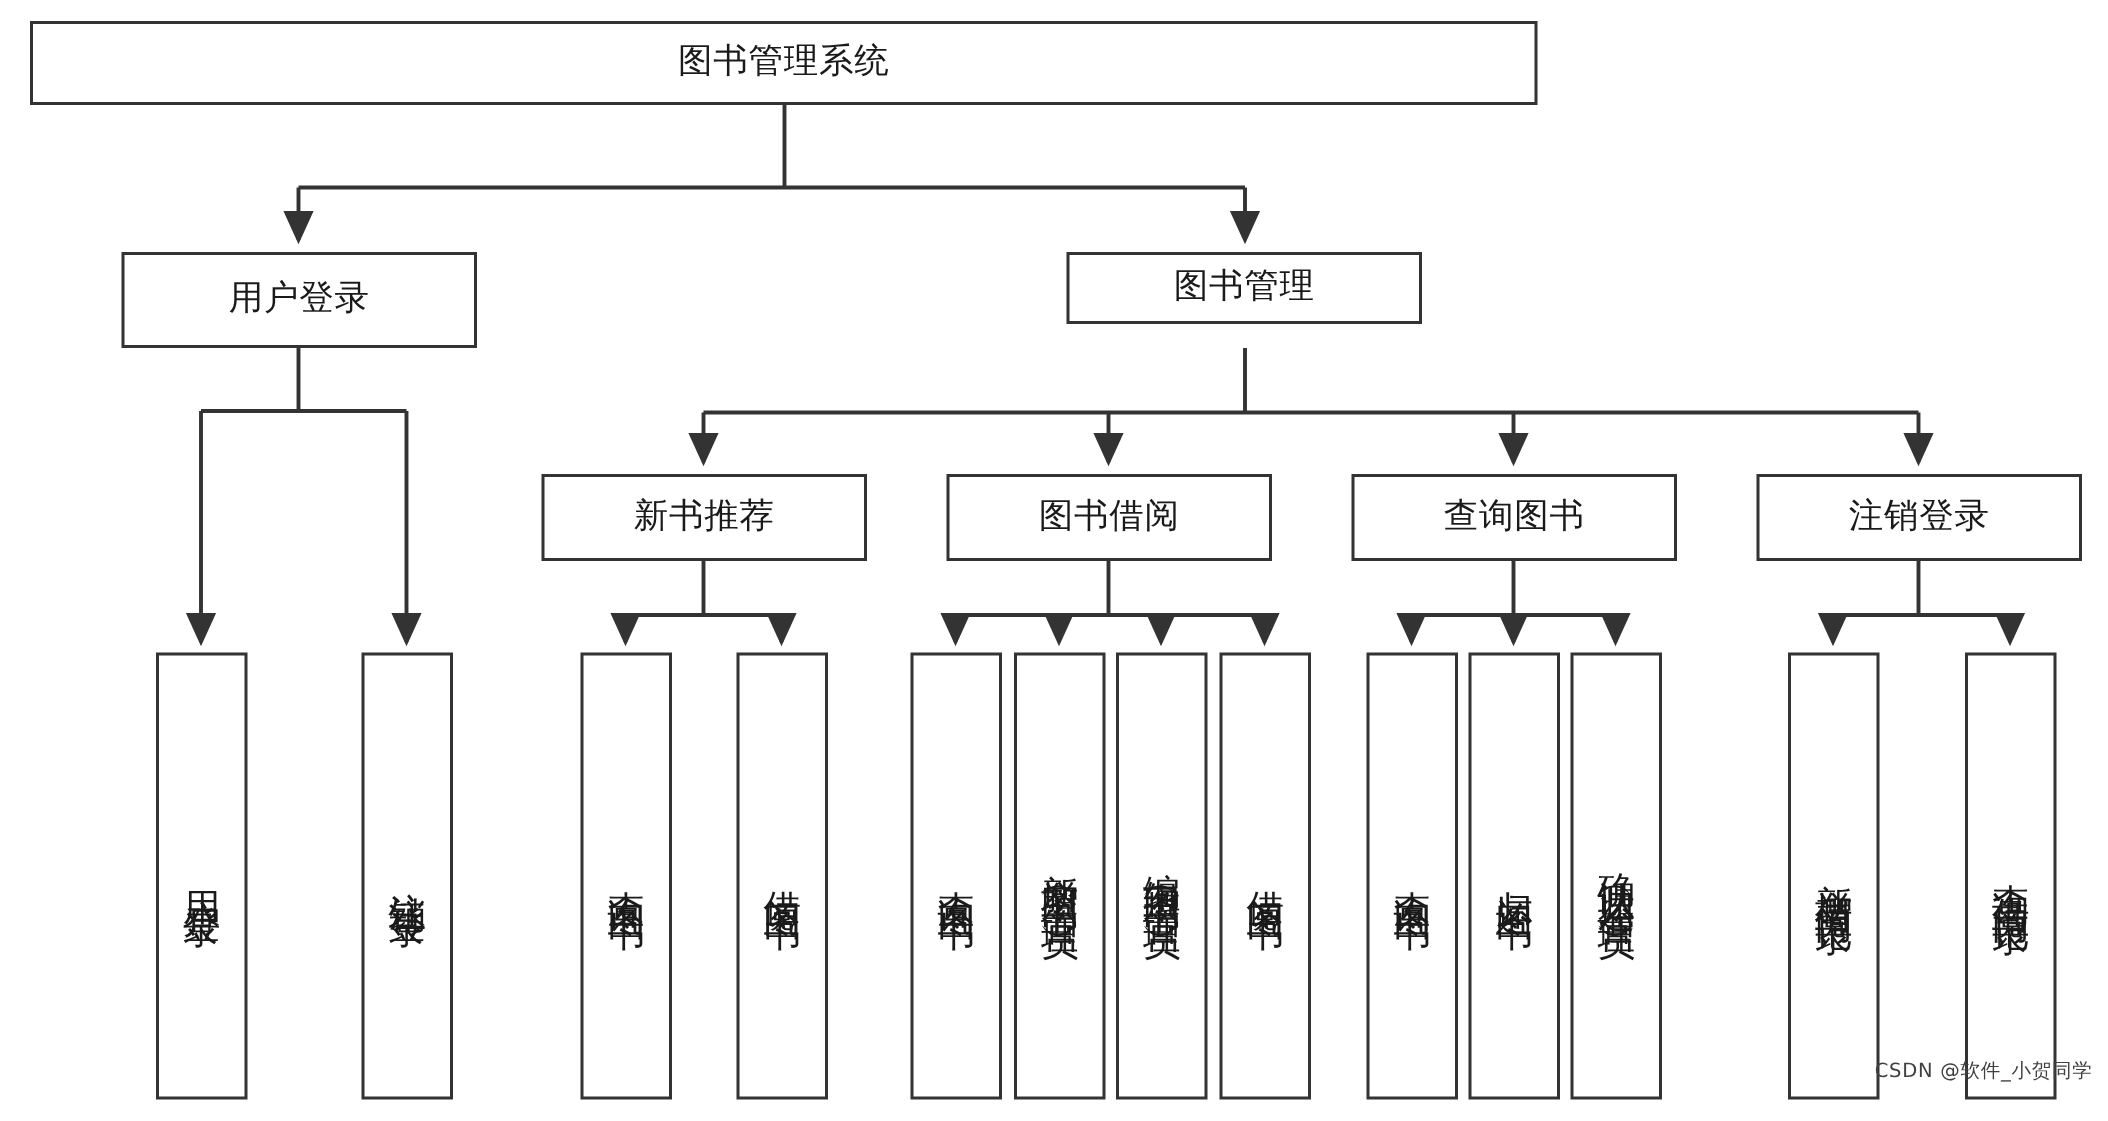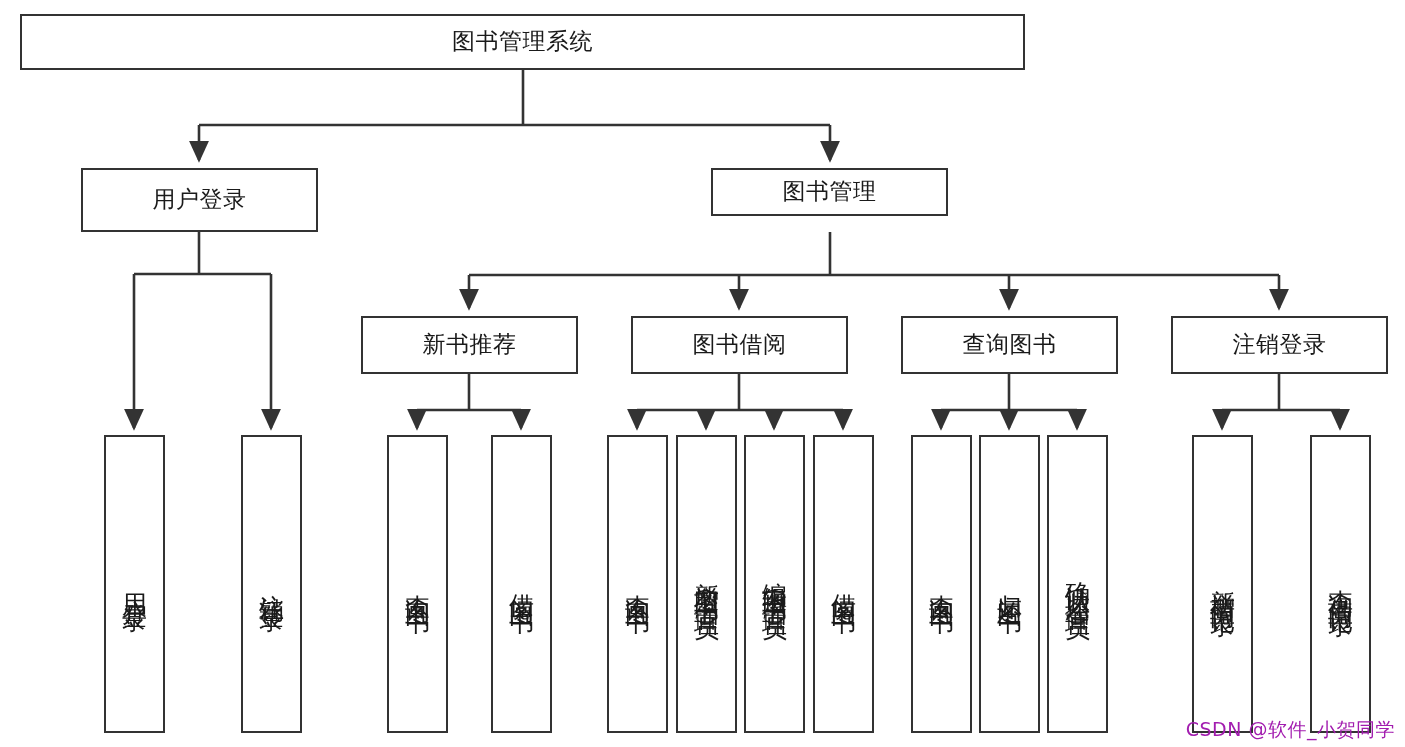--- a/index.html
+++ b/index.html
@@ -57,23 +57,23 @@
     writing-mode: vertical-rl;
     text-orientation: upright;
     font-size: 25px;
     letter-spacing: 5px;
     line-height: 1;
     white-space: nowrap;
   }
   .watermark {
     position: absolute;
     right: 10px;
-    bottom: 4px;
-    font-size: 19px;
-    color: #a21caf;
+    bottom: 24px;
+    font-size: 13px;
+    color: #404040;
     letter-spacing: 0.5px;
     z-index: 5;
     white-space: nowrap;
   }
 </style>
 </head>
 <body>
 
 <div id="canvas">
 

